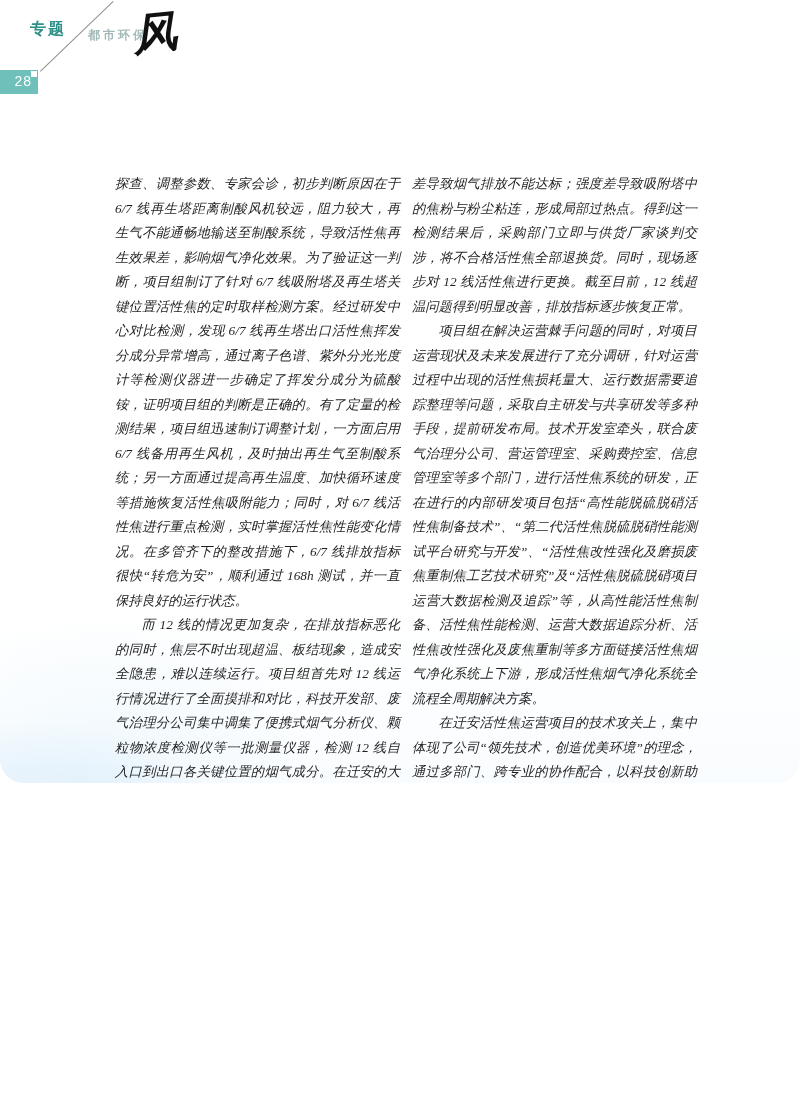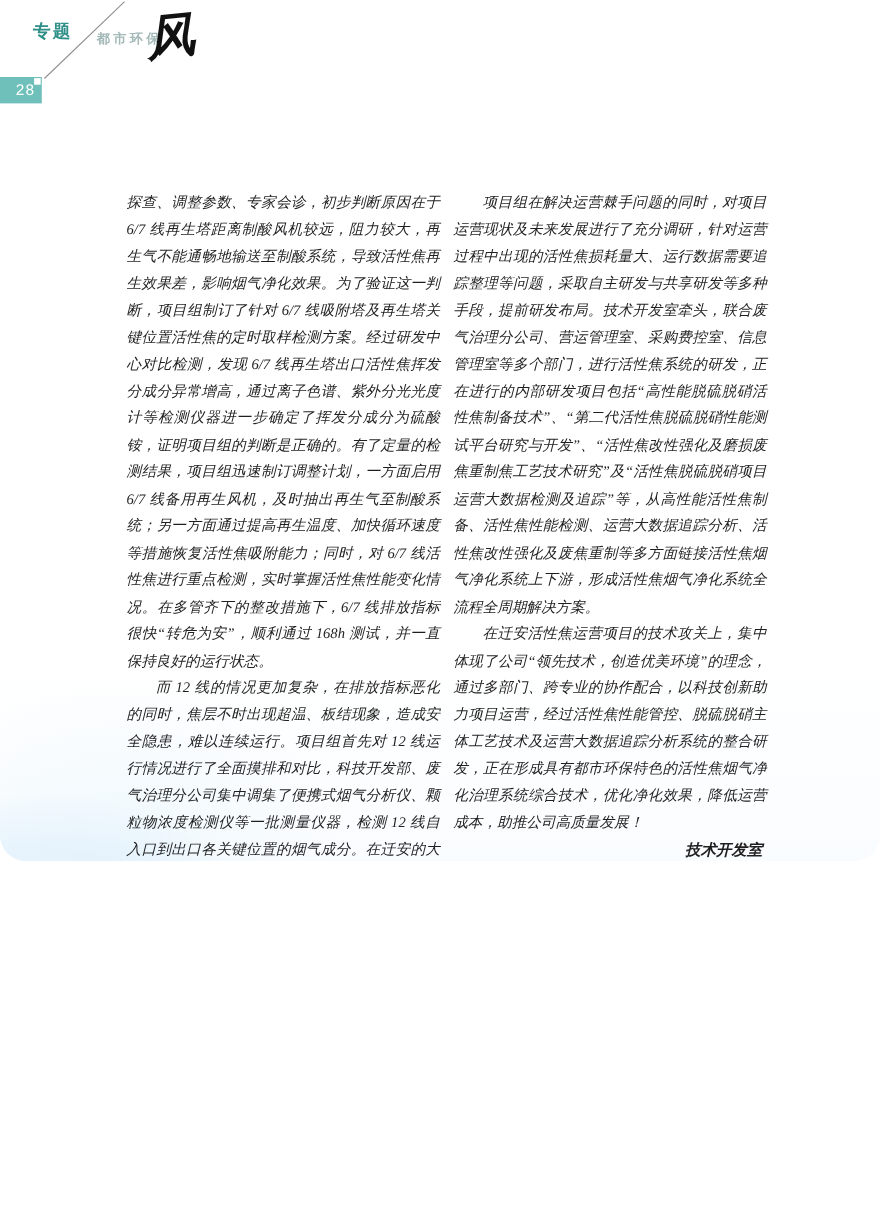--- a/index.html
+++ b/index.html
@@ -156,18 +156,19 @@
     <div class="ray ray1"></div>
     <div class="ray ray2"></div>
   </div>
 
   <div class="column column-left">
     <p>探查、调整参数、专家会诊，初步判断原因在于 6/7 线再生塔距离制酸风机较远，阻力较大，再生气不能通畅地输送至制酸系统，导致活性焦再生效果差，影响烟气净化效果。为了验证这一判断，项目组制订了针对 6/7 线吸附塔及再生塔关键位置活性焦的定时取样检测方案。经过研发中心对比检测，发现 6/7 线再生塔出口活性焦挥发分成分异常增高，通过离子色谱、紫外分光光度计等检测仪器进一步确定了挥发分成分为硫酸铵，证明项目组的判断是正确的。有了定量的检测结果，项目组迅速制订调整计划，一方面启用 6/7 线备用再生风机，及时抽出再生气至制酸系统；另一方面通过提高再生温度、加快循环速度等措施恢复活性焦吸附能力；同时，对 6/7 线活性焦进行重点检测，实时掌握活性焦性能变化情况。在多管齐下的整改措施下，6/7 线排放指标很快“转危为安”，顺利通过 168h 测试，并一直保持良好的运行状态。</p>
     <p class="indent">而 12 线的情况更加复杂，在排放指标恶化的同时，焦层不时出现超温、板结现象，造成安全隐患，难以连续运行。项目组首先对 12 线运行情况进行了全面摸排和对比，科技开发部、废气治理分公司集中调集了便携式烟气分析仪、颗粒物浓度检测仪等一批测量仪器，检测 12 线自入口到出口各关键位置的烟气成分。在迁安的大风和暴晒中，项目组成员在 40 多米的塔顶上一蹲守就是一天，得到了大量的宝贵数据。经过对比分析，项目组发现 12 线脱硫段的脱硫效果达不到设计值，过多的 SO2 进入脱硝段后与 NH3 反应，进一步影响了脱硝效果。进一步分析原因，将目光锁定到活性焦供货质量这一点上。经取样检测，12 线初装的活性焦在脱硫性能、强度等方面存在缺陷——脱硫性能</p>
   </div>
 
   <div class="column column-right">
+    <p>差导致烟气排放不能达标；强度差导致吸附塔中的焦粉与粉尘粘连，形成局部过热点。得到这一检测结果后，采购部门立即与供货厂家谈判交涉，将不合格活性焦全部退换货。同时，现场逐步对 12 线活性焦进行更换。截至目前，12 线超温问题得到明显改善，排放指标逐步恢复正常。</p>
     <p class="indent">项目组在解决运营棘手问题的同时，对项目运营现状及未来发展进行了充分调研，针对运营过程中出现的活性焦损耗量大、运行数据需要追踪整理等问题，采取自主研发与共享研发等多种手段，提前研发布局。技术开发室牵头，联合废气治理分公司、营运管理室、采购费控室、信息管理室等多个部门，进行活性焦系统的研发，正在进行的内部研发项目包括“高性能脱硫脱硝活性焦制备技术”、“第二代活性焦脱硫脱硝性能测试平台研究与开发”、“活性焦改性强化及磨损废焦重制焦工艺技术研究”及“活性焦脱硫脱硝项目运营大数据检测及追踪”等，从高性能活性焦制备、活性焦性能检测、运营大数据追踪分析、活性焦改性强化及废焦重制等多方面链接活性焦烟气净化系统上下游，形成活性焦烟气净化系统全流程全周期解决方案。</p>
     <p class="indent">在迁安活性焦运营项目的技术攻关上，集中体现了公司“领先技术，创造优美环境”的理念，通过多部门、跨专业的协作配合，以科技创新助力项目运营，经过活性焦性能管控、脱硫脱硝主体工艺技术及运营大数据追踪分析系统的整合研发，正在形成具有都市环保特色的活性焦烟气净化治理系统综合技术，优化净化效果，降低运营成本，助推公司高质量发展！</p>
     <p class="sig">技术开发室</p>
   </div>
 
 </div>
 
 </body></html>

